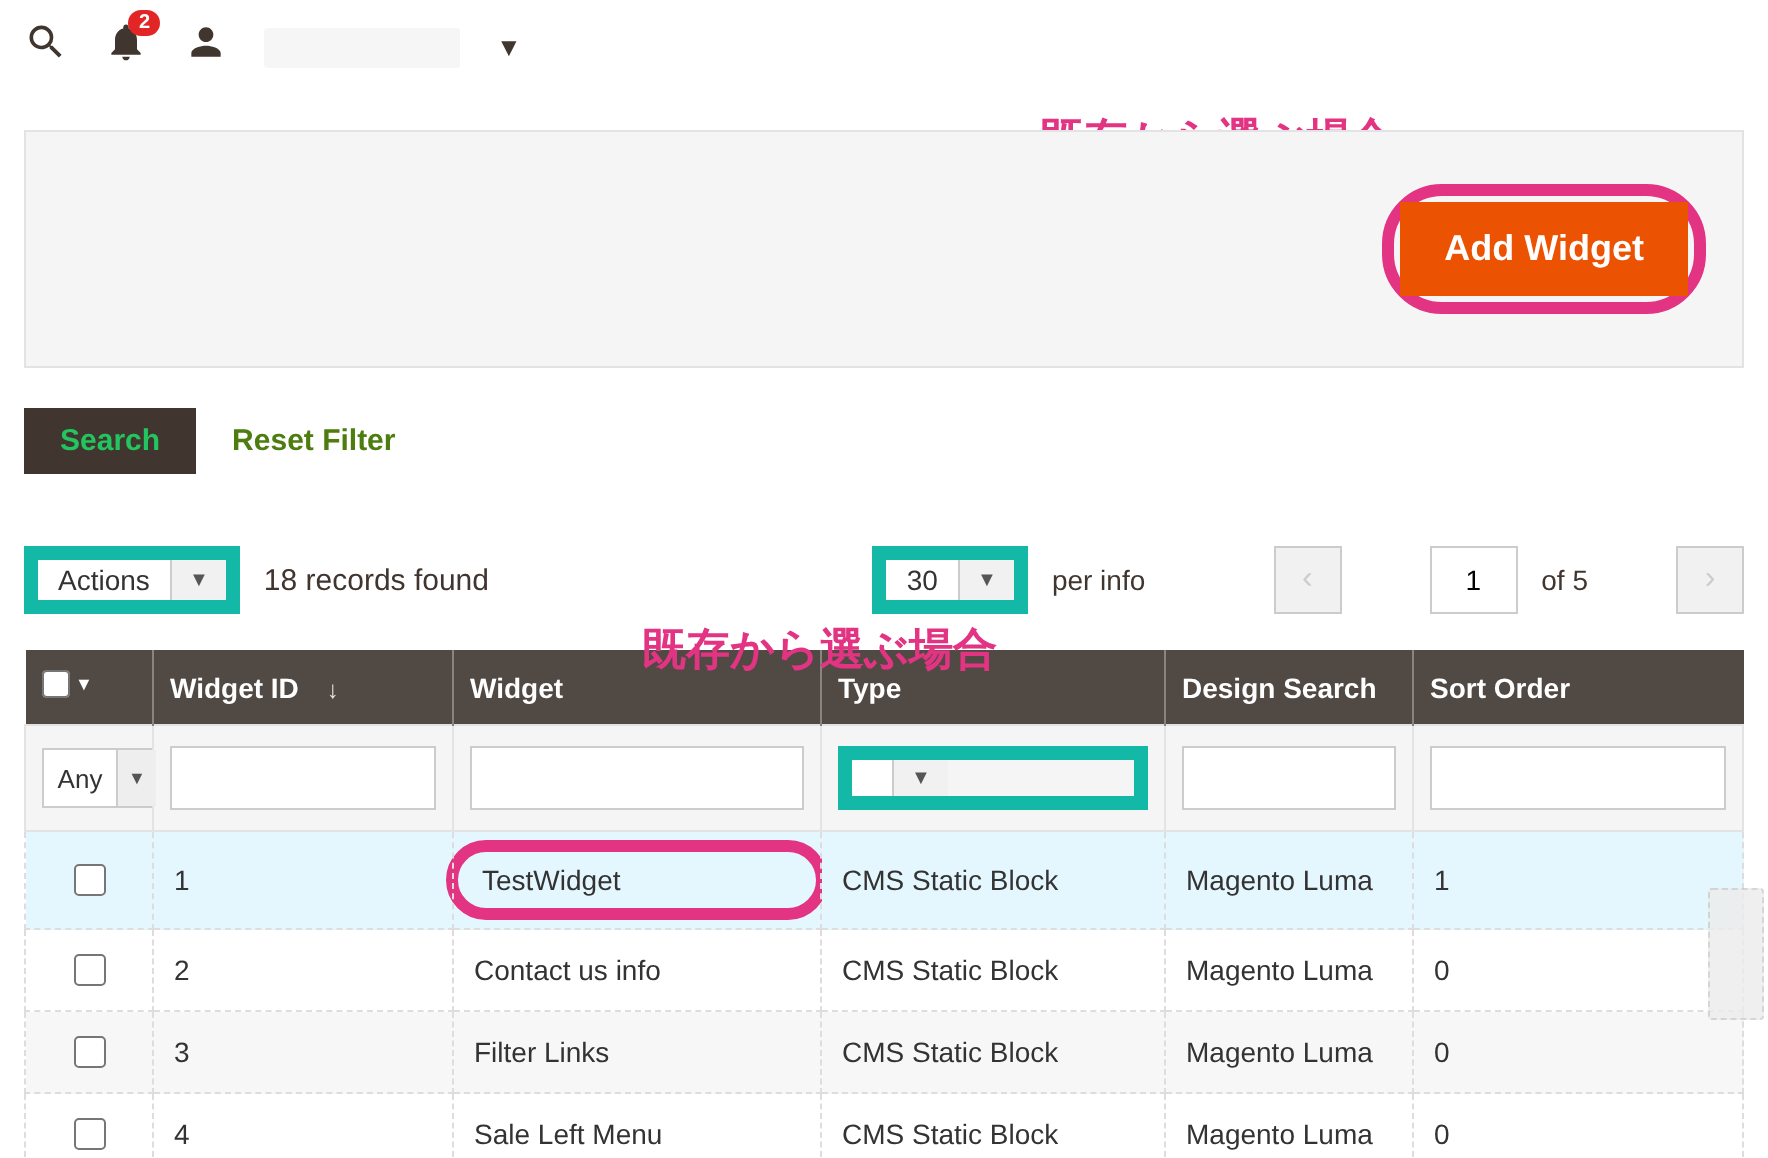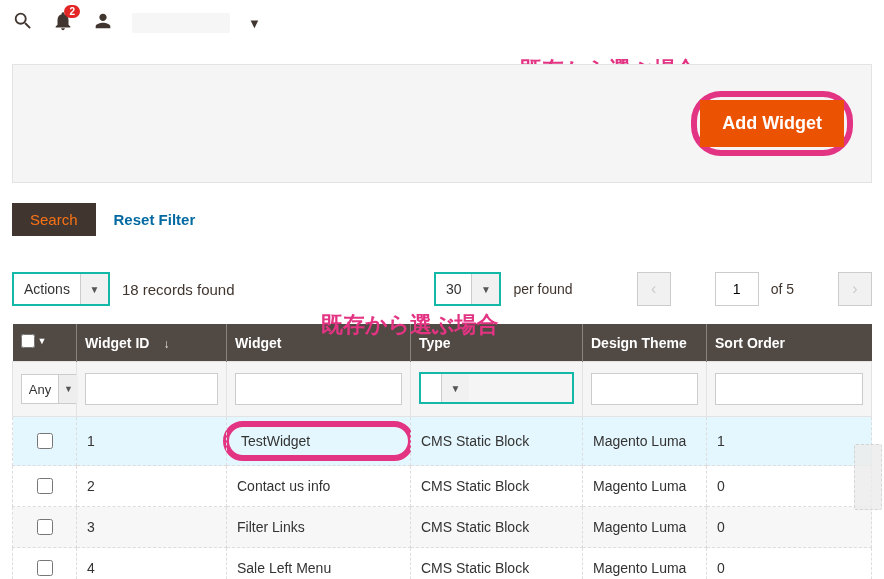--- a/index.html
+++ b/index.html
@@ -13,26 +13,26 @@
 .admin-name { width: 98px; height: 20px; background: #e6e6e6; opacity: .35; border-radius: 2px; }
 .admin-caret { font-size: 13px; color: #41362f; }
 .annotation1 { position: absolute; left: 520px; top: 55px; color: #e33383; font-size: 22px; font-weight: 700; }
 .arrow { position: absolute; width: 60px; height: 60px; }
 .arrow1 { left: 678px; top: 70px; transform: rotate(35deg); }
 .arrow svg path, .arrow svg polygon { fill: #e33383; }
 .toolbar { background: #f5f5f5; border: 1px solid #e3e3e3; padding: 26px 18px; margin-top: 28px; display: flex; justify-content: flex-end; position: relative; }
 .add-btn-ring { border: 6px solid #e33383; border-radius: 30px; padding: 3px; }
 .add-btn { background: #eb5202; color: #fff; font-size: 18px; font-weight: 600; border: none; padding: 13px 22px; cursor: pointer; }
 .filter-row { margin-top: 20px; display: flex; align-items: center; gap: 18px; }
-.search-btn { background: #41362f; color: #f97316; border: none; padding: 8px 18px; font-size: 15px; font-weight: 400; cursor: pointer; }
-.reset-link { color: #0369a1; font-size: 15px; font-weight: 600; cursor: pointer; }
+.search-btn { background: #41362f; color: #22c55e; border: none; padding: 8px 18px; font-size: 15px; font-weight: 700; cursor: pointer; }
+.reset-link { color: #4d7c0f; font-size: 15px; font-weight: 600; cursor: pointer; }
 .grid-controls { margin-top: 36px; display: flex; align-items: center; justify-content: space-between; }
 .left-controls { display: flex; align-items: center; gap: 12px; }
 .right-controls { display: flex; align-items: center; gap: 12px; }
-.select-like { display: inline-flex; align-items: stretch; border: 2px solid #14b8a6; height: 34px; }
+.select-like { display: inline-flex; align-items: stretch; border: 7px solid #14b8a6; height: 34px; }
 .select-like .label { padding: 0 10px; display: flex; align-items: center; font-size: 14px; background: #fff; }
 .select-like .caret { width: 28px; background: #f1f1f1; border-left: 1px solid #ccc; display: flex; align-items: center; justify-content: center; font-size: 10px; color: #555; }
 .found { font-size: 15px; color: #41362f; }
 .page-input { width: 44px; height: 34px; border: 1px solid #ccc; text-align: center; font-size: 14px; }
 .page-btn { width: 34px; height: 34px; border: 1px solid #ccc; background: #f1f1f1; color: #666; display: flex; align-items: center; justify-content: center; cursor: pointer; }
 .page-btn.disabled { color: #ccc; cursor: default; }
 .of-text { font-size: 14px; color: #41362f; }
 table { width: 100%; border-collapse: collapse; margin-top: 18px; table-layout: fixed; position: relative; }
 thead th { background: #514943; color: #fff; font-size: 14px; font-weight: 600; text-align: left; padding: 10px 8px; border-right: 1px solid #8a837f; }
 thead th:last-child { border-right: none; }
@@ -109,21 +109,21 @@
       <span class="label">Actions</span>
       <span class="caret">▼</span>
     </div>
     <span class="found">18 records found</span>
   </div>
   <div class="right-controls">
     <div class="select-like">
       <span class="label">30</span>
       <span class="caret">▼</span>
     </div>
-    <span class="of-text">per found</span>
+    <span class="of-text">per info</span>
     <div style="width:40px"></div>
     <div class="page-btn disabled">‹</div>
     <div style="width:20px"></div>
     <input class="page-input" value="1" style="">
     <span class="of-text">of 5</span>
     <div style="width:20px"></div>
     <div class="page-btn disabled">›</div>
   </div>
 </div>
 
@@ -147,21 +147,21 @@
     <tr>
       <th>
         <span class="header-chk">
             <input type="checkbox" style="">
             <span style="font-size:9px;color:#fff;">▼</span>
           </span>
       </th>
       <th><span>Widget ID</span><span class="sort-arrow">↓</span></th>
       <th>Widget</th>
       <th>Type</th>
-      <th>Design Theme</th>
+      <th>Design Search</th>
       <th>Sort Order</th>
     </tr>
   </thead>
   <tbody id="tbody">
     <tr class="filter-inputs">
       <td>
         <div class="mini-select">
           <span class="lab">Any</span>
           <span class="ct">▼</span>
         </div>

